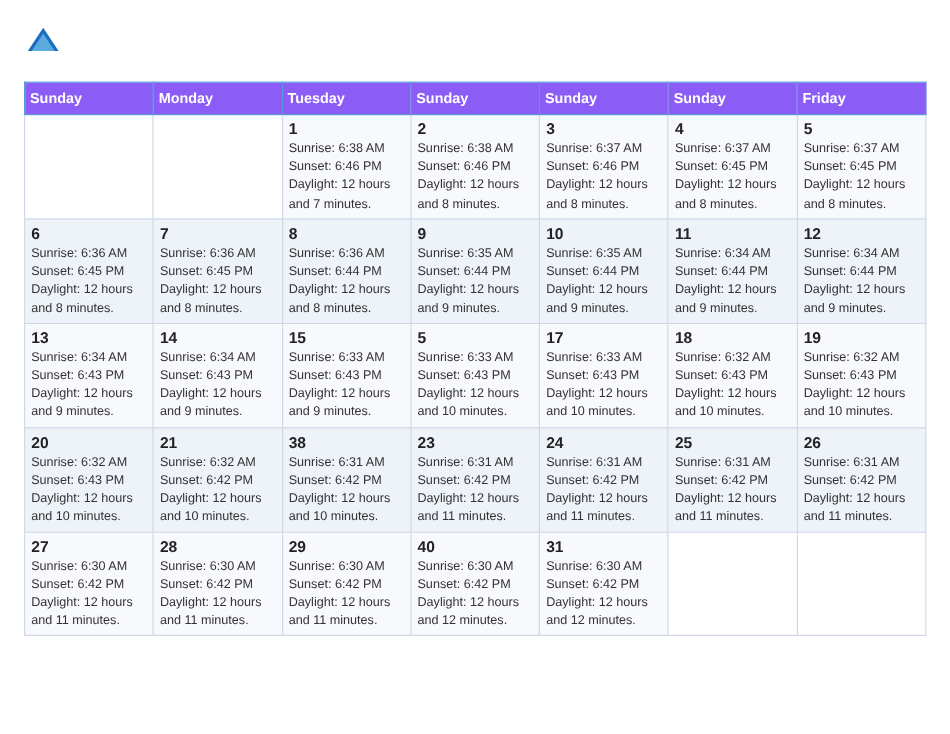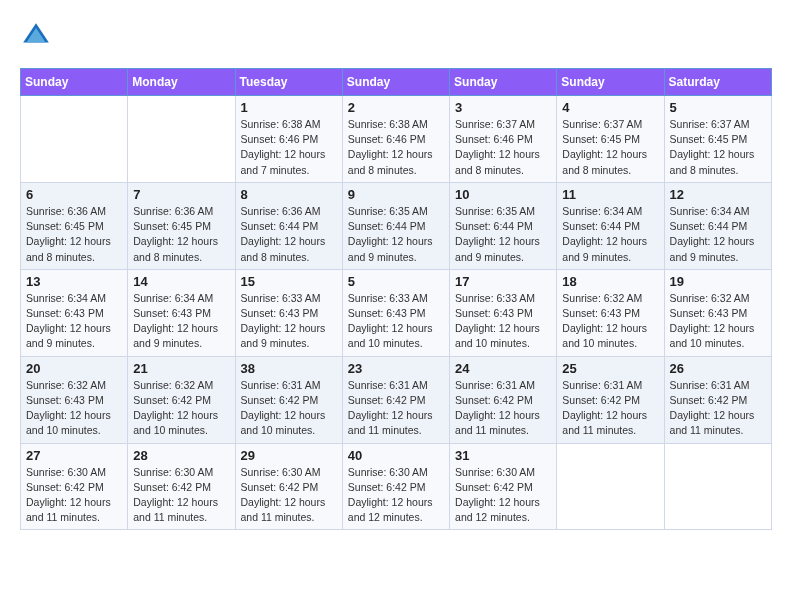--- a/index.html
+++ b/index.html
@@ -112,21 +112,21 @@
 
 <table class="calendar">
   <thead>
     <tr>
     <th>Sunday</th>
         <th>Monday</th>
         <th>Tuesday</th>
         <th>Sunday</th>
         <th>Sunday</th>
         <th>Sunday</th>
-        <th>Saturday</th>
+        <th>Friday</th>
       </tr>
   </thead>
   <tbody id="calendar-body">
   <tr>
         <td class="empty-cell"></td>
         <td class="empty-cell"></td>
         <td>
           <span class="day-number">1</span>
           <div class="day-info" style="white-space: pre-line;">Sunrise: 6:38 AM
 Sunset: 6:46 PM

